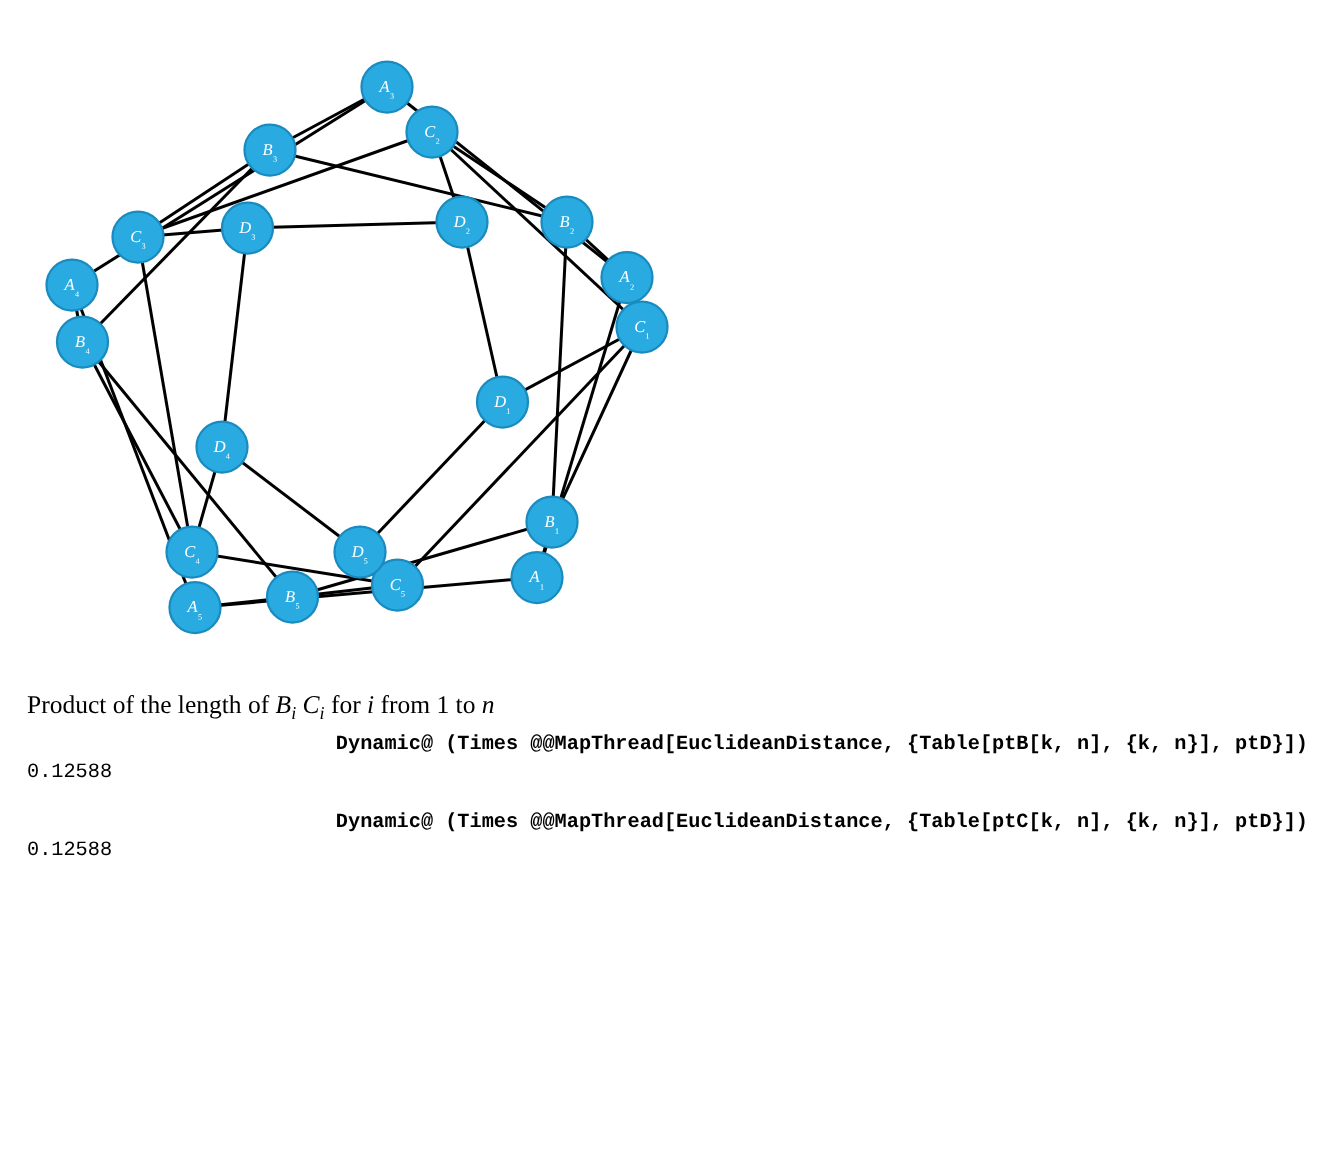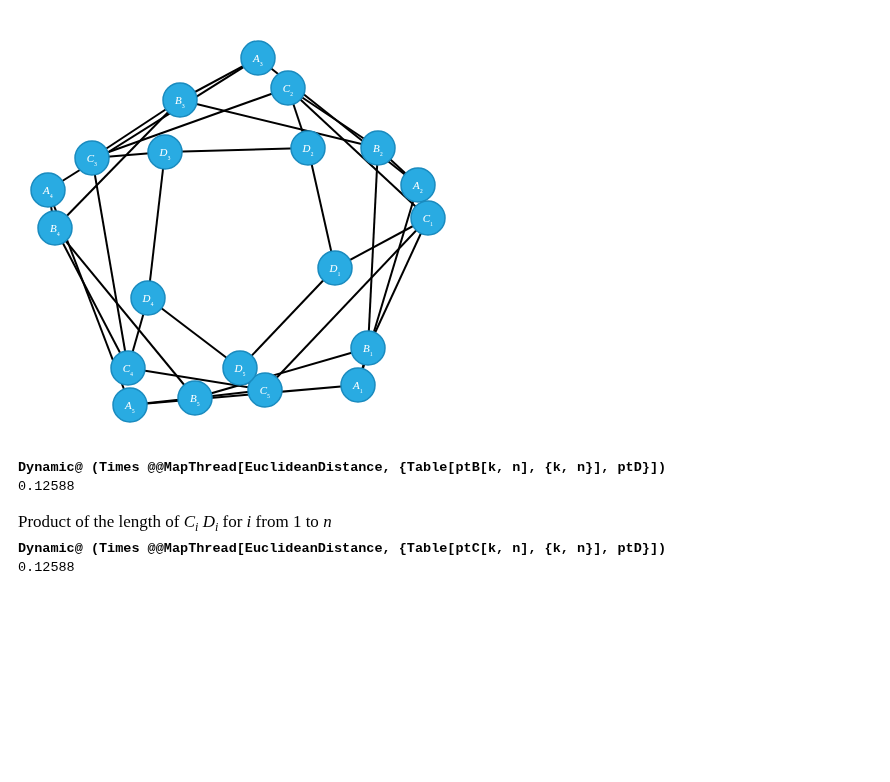--- a/index.html
+++ b/index.html
@@ -56,20 +56,21 @@
     .product-desc .italic { font-style: italic; }
     .product-desc sub { font-size: 12px; }
 
     .code-line {
       font-family: 'Courier New', Courier, monospace;
       font-size: 13.5px;
       color: #000;
       margin-bottom: 4px;
       white-space: pre;
       font-weight: bold;
+      text-align: right;
     }
     .result-line {
       font-family: 'Courier New', Courier, monospace;
       font-size: 13.5px;
       color: #000;
       margin-bottom: 18px;
       font-weight: normal;
     }
   </style>
 </head>
@@ -195,21 +196,21 @@
         <g>
           <circle cx="240" cy="368" r="17" class="node-circle"></circle>
           <text x="240" y="368" class="node-label"><tspan font-style="italic">D</tspan><tspan font-size="9" dy="3">₅</tspan></text>
         </g>
       </g>
   </svg>
 </div>
 
 <div id="text-section">
 
+  <p class="product-desc">
+    Product of the length of <span class="italic">B<sub>i</sub> C<sub>i</sub></span> for <span class="italic">i</span> from 1 to <span class="italic">n</span>
+  </p>
   <div class="code-line">Dynamic@ (Times @@MapThread[EuclideanDistance, {Table[ptB[k, n], {k, n}], ptD}])</div>
   <div class="result-line">0.12588</div>
 
-  <p class="product-desc">
-    Product of the length of <span class="italic">C<sub>i</sub> D<sub>i</sub></span> for <span class="italic">i</span> from 1 to <span class="italic">n</span>
-  </p>
   <div class="code-line">Dynamic@ (Times @@MapThread[EuclideanDistance, {Table[ptC[k, n], {k, n}], ptD}])</div>
   <div class="result-line">0.12588</div>
 </div>
 
 </body></html>

